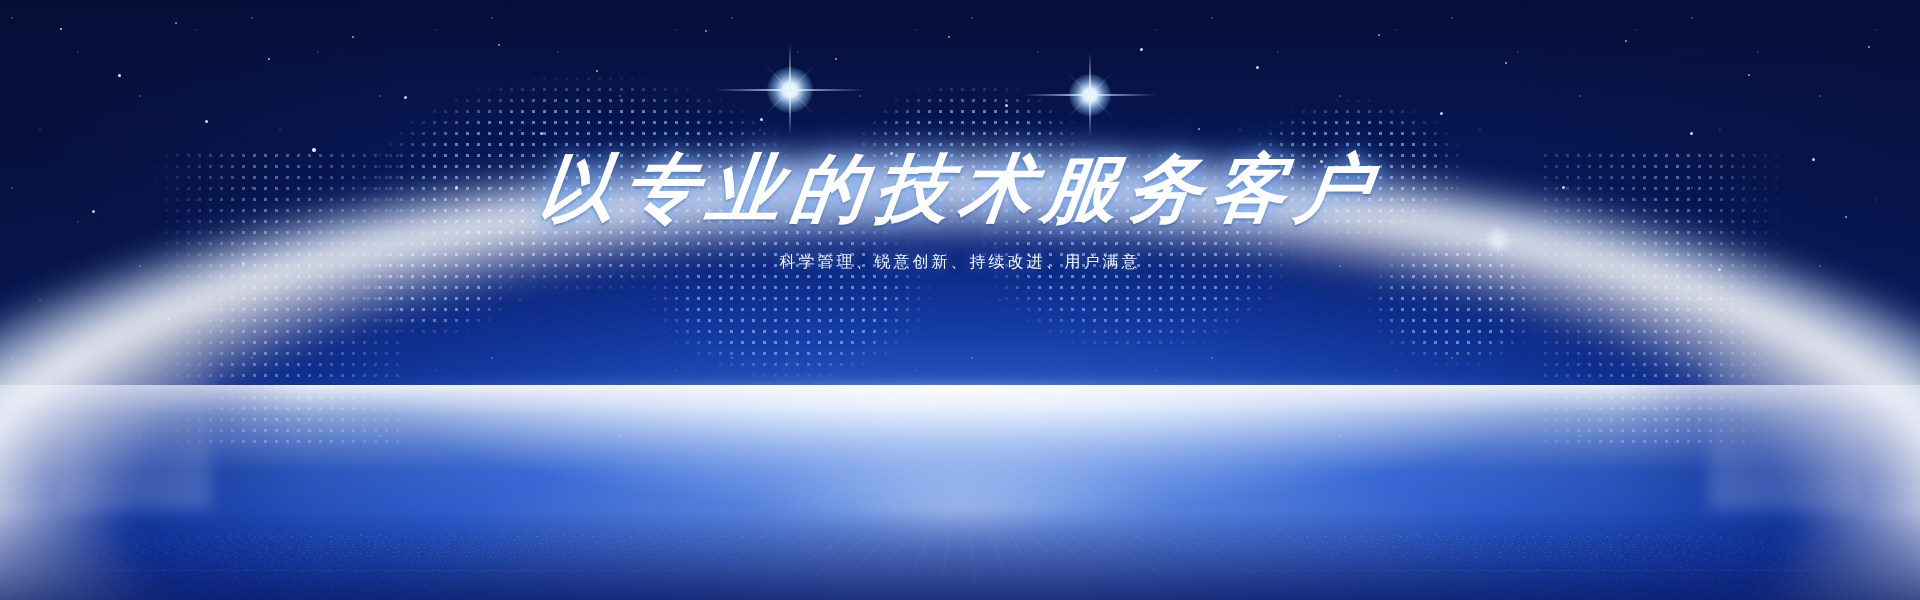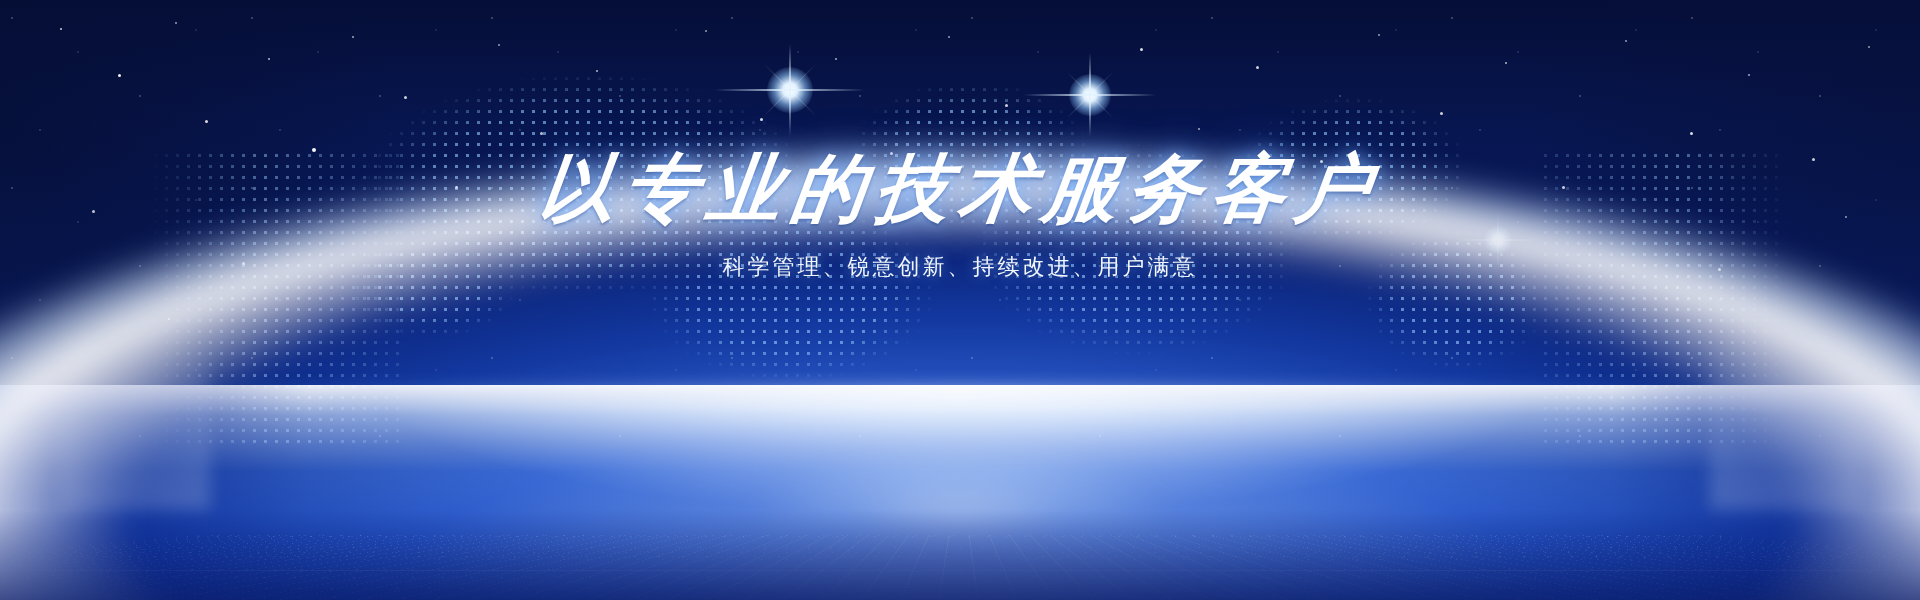--- a/index.html
+++ b/index.html
@@ -187,21 +187,21 @@
     letter-spacing:10px;
     color:#ffffff;
     white-space:nowrap;
     line-height:1;
     text-shadow:0 0 18px rgba(120,180,255,.75), 0 0 42px rgba(60,130,255,.55), 0 2px 3px rgba(8,26,90,.45);
     transform:skewX(-7deg);
     pointer-events:auto;
   }
   .subtitle{
     margin-top:26px;
-    font-size:22px;
+    font-size:16px;
     font-weight:400;
     letter-spacing:3px;
     color:#f3f8ff;
     white-space:nowrap;
     text-shadow:0 0 12px rgba(110,170,255,.65), 0 1px 2px rgba(8,26,90,.4);
     pointer-events:auto;
   }
 </style>
 </head>
 <body>

